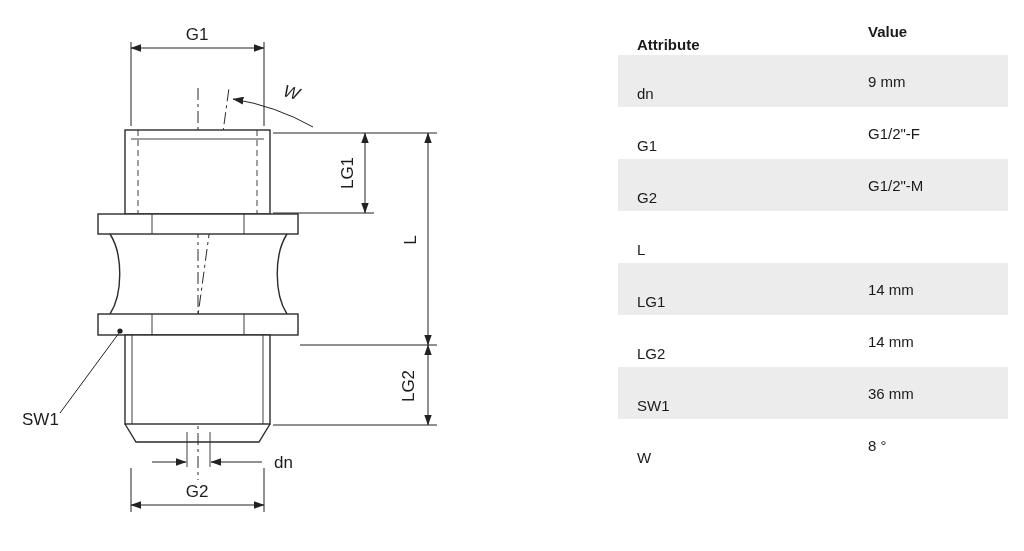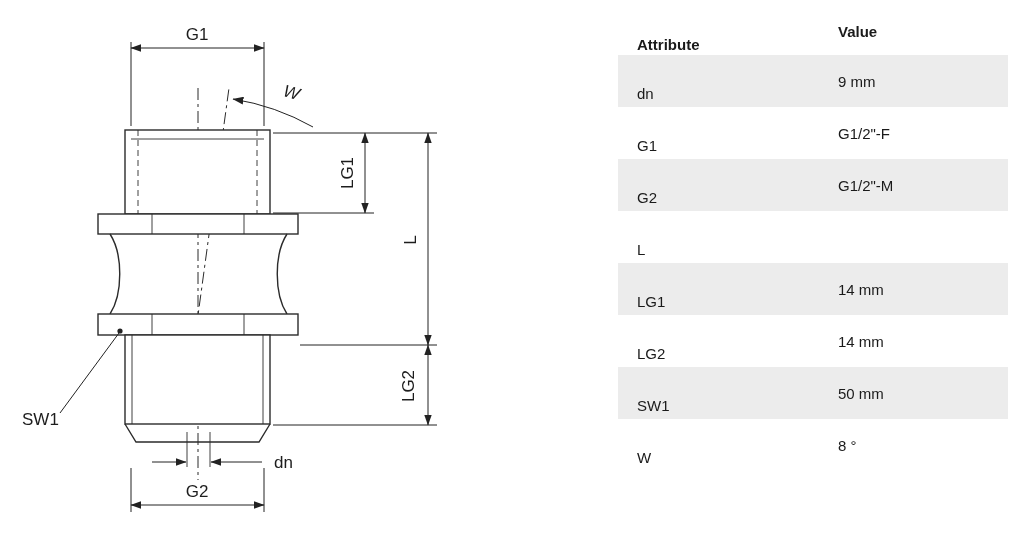--- a/index.html
+++ b/index.html
@@ -11,21 +11,21 @@
   
   .drawing-wrap { position: absolute; left: 0; top: 0; width: 600px; height: 551px; }
   svg text { font-family: "Liberation Sans", sans-serif; font-size: 17px; fill: #1d1d1d; }
 
   
   .spec-table { position: absolute; left: 618px; top: 8px; width: 390px; font-size: 15px; }
   .spec-table .row { display: flex; align-items: center; height: 52px; }
   .spec-table .thead { height: 47px; font-weight: 700; background: #ffffff; }
   .spec-table .row:nth-child(even) { background: #ececec; }
   .spec-table .cell.attr { flex: 0 0 220px; padding-left: 19px; box-sizing: border-box; margin-top: 25px; }
-  .spec-table .cell.val  { flex: 1; }
+  .spec-table .cell.val  { flex: 1; margin-left: 30px; }
 </style>
 </head>
 <body>
 
 <div class="stage">
 
   <div class="drawing-wrap">
     <svg width="600" height="551" viewBox="0 0 600 551">
       <defs>
         <marker id="arr" viewBox="0 0 10 7" refX="9.5" refY="3.5" markerWidth="11" markerHeight="8" orient="auto-start-reverse">
@@ -137,21 +137,21 @@
     <div class="row">
       <div class="cell attr">LG1</div>
       <div class="cell val">14 mm</div>
     </div>
     <div class="row">
       <div class="cell attr">LG2</div>
       <div class="cell val">14 mm</div>
     </div>
     <div class="row">
       <div class="cell attr">SW1</div>
-      <div class="cell val">50 mm</div>
+      <div class="cell val">36 mm</div>
     </div>
     <div class="row">
       <div class="cell attr">W</div>
       <div class="cell val">8 °</div>
     </div>
   </div>
 
 </div>
 
 </body></html>

